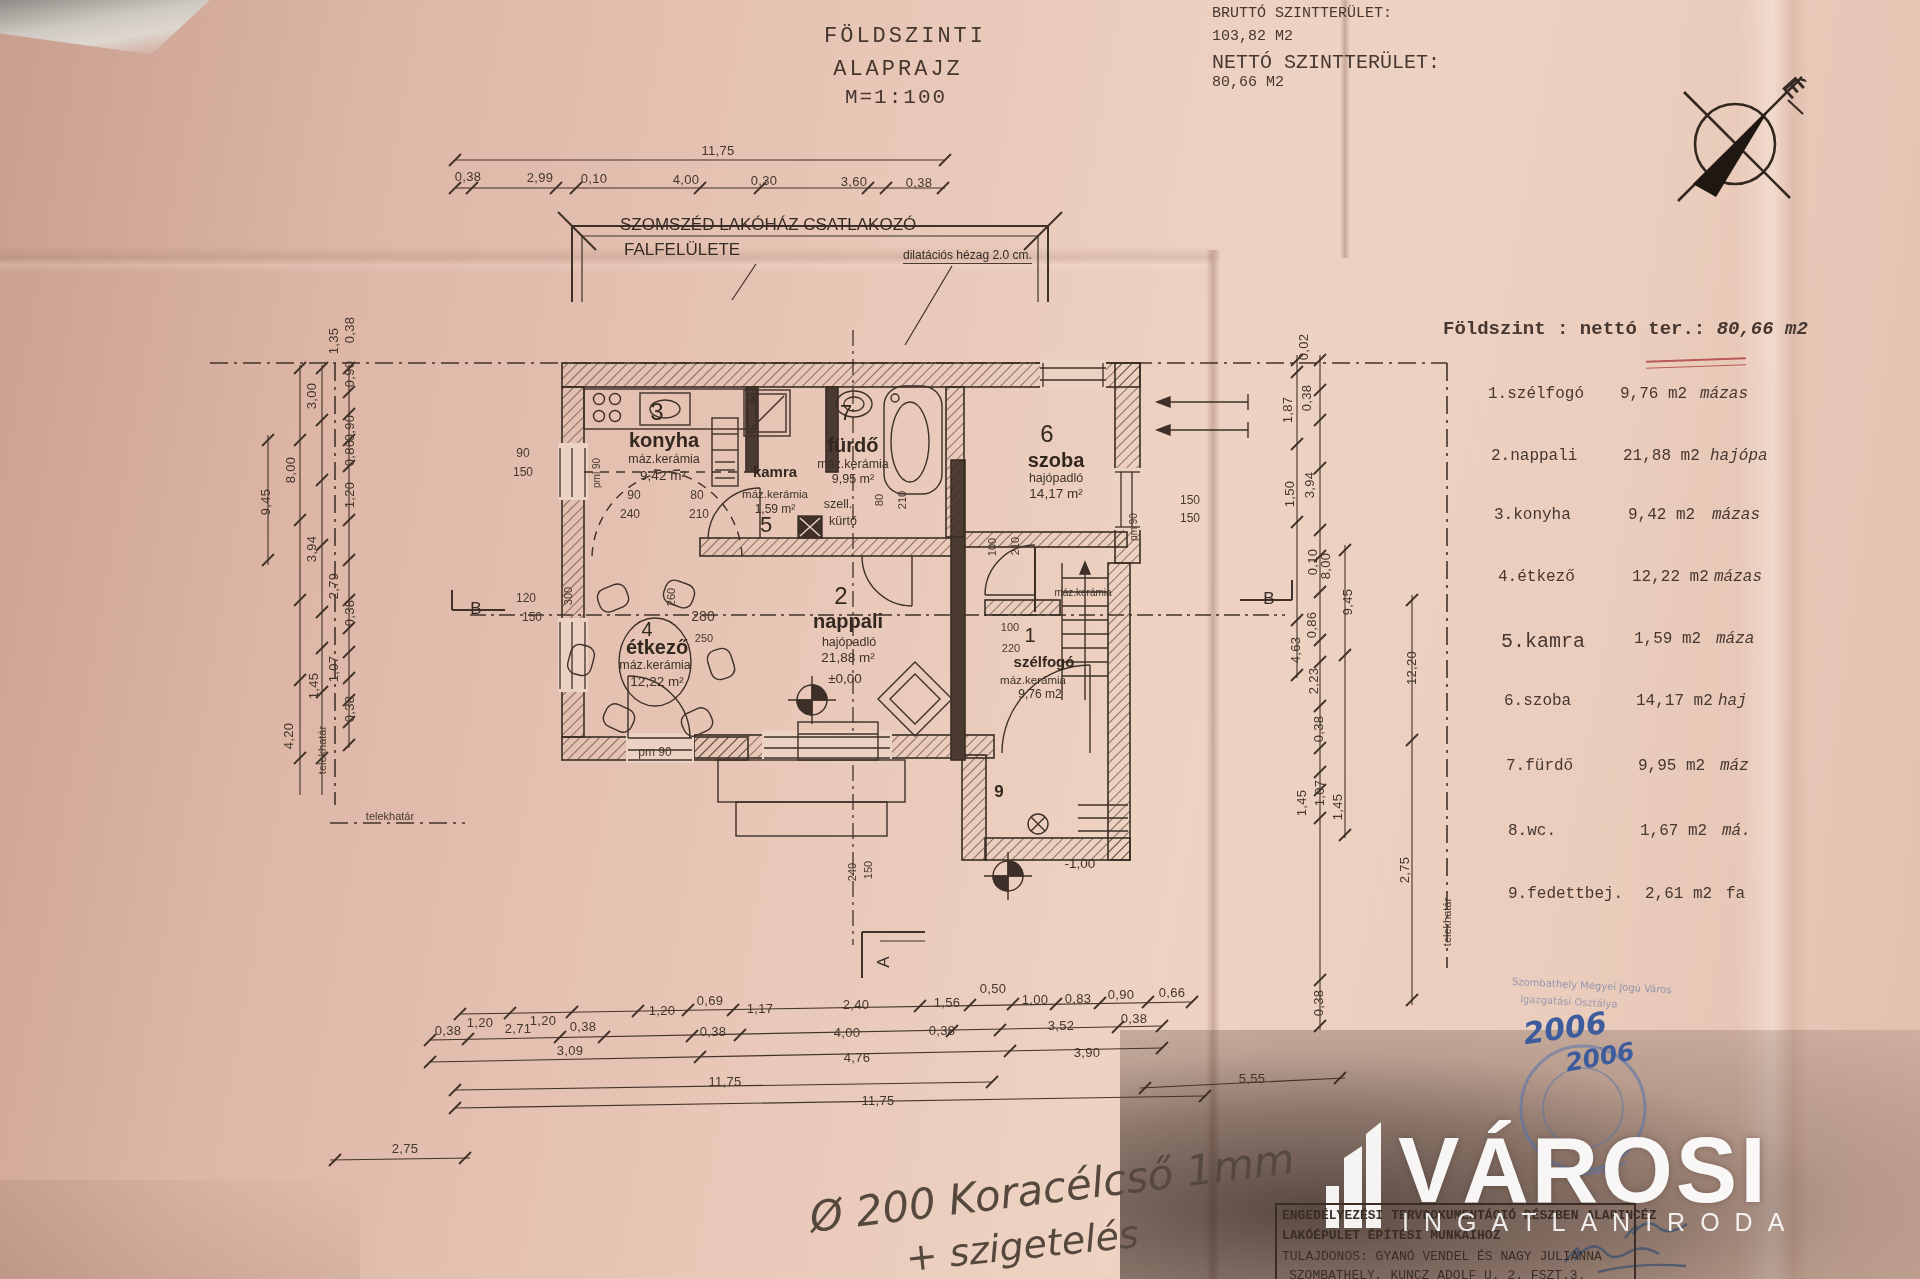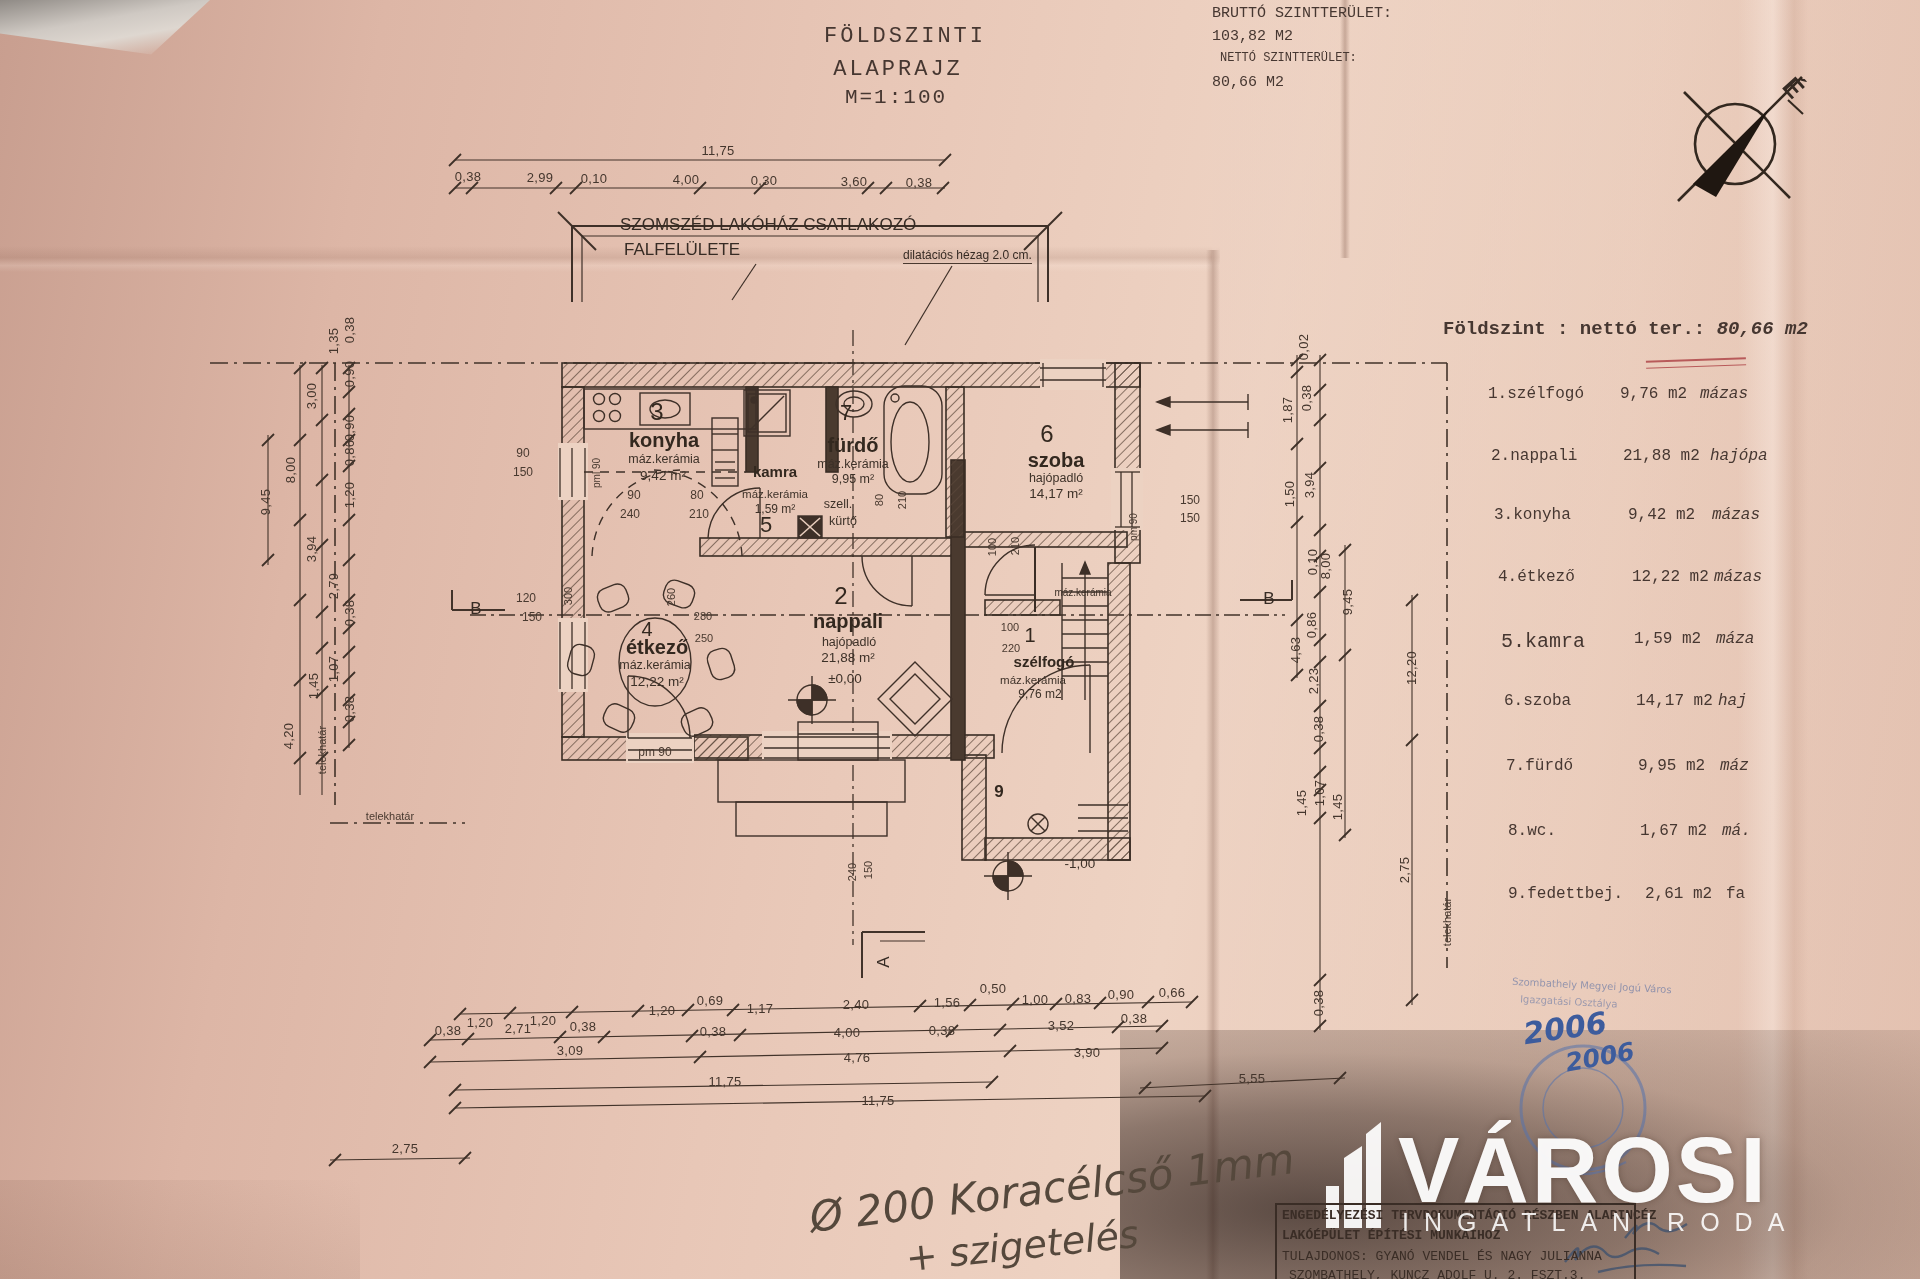--- a/index.html
+++ b/index.html
@@ -384,21 +384,21 @@
       <polygon points="1366,1134 1381,1122 1381,1228 1366,1228"></polygon>
     </g>
   </svg>
 
   <div class="s dh tw" style="left:905px;top:36px;font-size:22px;letter-spacing:3px;">FÖLDSZINTI</div>
   <div class="s dh tw" style="left:898px;top:69px;font-size:22px;letter-spacing:3px;">ALAPRAJZ</div>
   <div class="s dh tw" style="left:896px;top:97px;font-size:21px;letter-spacing:2px;">M=1:100</div>
 
   <div class="s tw" style="left:1212px;top:5px;font-size:15px;">BRUTTÓ SZINTTERÜLET:</div>
   <div class="s tw" style="left:1212px;top:28px;font-size:15px;">103,82 M2</div>
-  <div class="s tw" style="left:1212px;top:51px;font-size:12px;margin-left:8px;">NETTÓ SZINTTERÜLET:</div>
+  <div class="s tw" style="left:1212px;top:51px;font-size:20px;">NETTÓ SZINTTERÜLET:</div>
   <div class="s tw" style="left:1212px;top:74px;font-size:15px;">80,66 M2</div>
 
   <div class="s dh pl" style="left:1793px;top:88px;font-size:26px;font-weight:bold;transform:translate(-50%,-50%) rotate(48deg);">É</div>
 
   <div class="s pl" style="left:620px;top:215px;font-size:17px;">SZOMSZÉD LAKÓHÁZ CSATLAKOZÓ</div>
   <div class="s pl" style="left:624px;top:240px;font-size:17px;">FALFELÜLETE</div>
   <div class="s pl" style="left:903px;top:248px;font-size:12px;border-bottom:1px solid #4a3a30;padding-bottom:1px;">dilatációs hézag 2.0 cm.</div>
 
   <div class="s tw" style="left:1443px;top:318px;font-size:19px;font-weight:bold;">
     <span>Földszint : nettó ter.:</span>
@@ -565,21 +565,21 @@
   <div class="s dh dims" style="left:523px;top:472px;font-size:12px;">150</div>
   <div class="s dv dims" style="left:596px;top:473px;font-size:10px;">pml 90</div>
   <div class="s dh dims" style="left:634px;top:495px;font-size:12px;">90</div>
   <div class="s dh dims" style="left:697px;top:495px;font-size:12px;">80</div>
   <div class="s dh dims" style="left:630px;top:514px;font-size:12px;">240</div>
   <div class="s dh dims" style="left:699px;top:514px;font-size:12px;">210</div>
   <div class="s dh dims" style="left:526px;top:598px;font-size:12px;">120</div>
   <div class="s dh dims" style="left:532px;top:617px;font-size:12px;">150</div>
   <div class="s dv dims" style="left:568px;top:596px;font-size:11px;">300</div>
   <div class="s dv dims" style="left:671px;top:597px;font-size:11px;">260</div>
-  <div class="s dh dims" style="left:703px;top:616px;font-size:11px;">280</div>
+  <div class="s dh dims" style="left:703px;top:616px;font-size:14px;">280</div>
   <div class="s dh dims" style="left:704px;top:638px;font-size:11px;">250</div>
   <div class="s dh dims" style="left:655px;top:752px;font-size:12px;">pm 90</div>
   <div class="s dv dims" style="left:879px;top:500px;font-size:11px;">80</div>
   <div class="s dv dims" style="left:902px;top:500px;font-size:11px;">210</div>
   <div class="s dv dims" style="left:992px;top:547px;font-size:11px;">100</div>
   <div class="s dv dims" style="left:1015px;top:546px;font-size:11px;">210</div>
   <div class="s dh dims" style="left:1010px;top:627px;font-size:11px;">100</div>
   <div class="s dh dims" style="left:1011px;top:648px;font-size:11px;">220</div>
   <div class="s dh dims" style="left:1190px;top:500px;font-size:12px;">150</div>
   <div class="s dh dims" style="left:1190px;top:518px;font-size:12px;">150</div>

